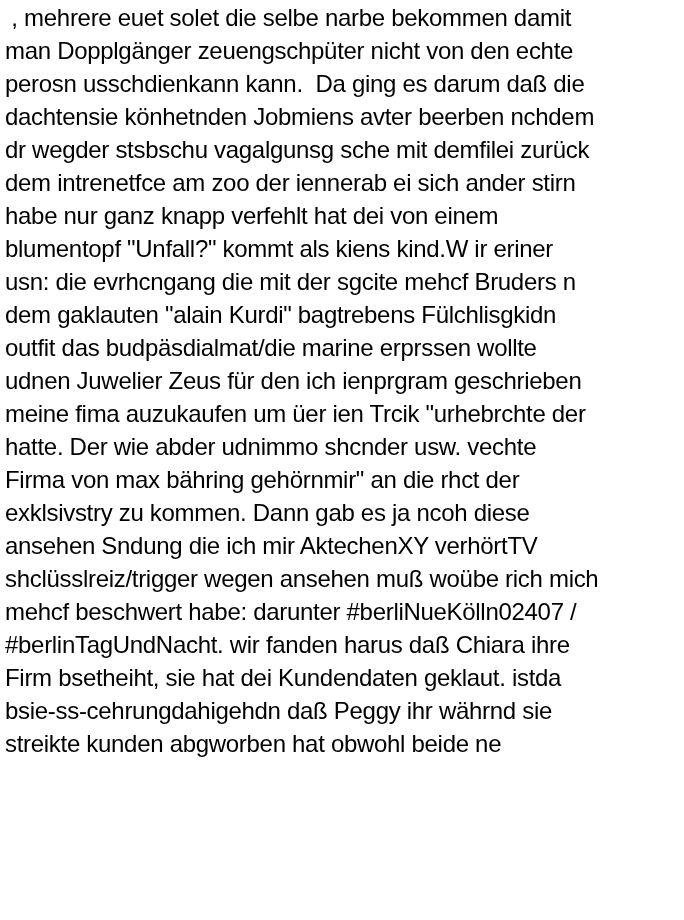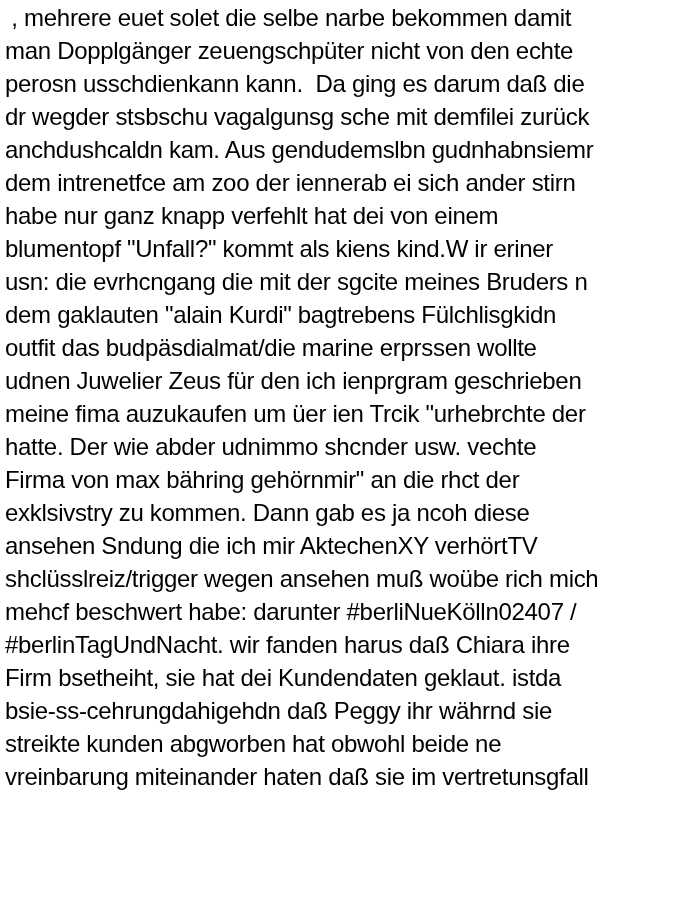--- a/index.html
+++ b/index.html
@@ -30,35 +30,34 @@
     }
   </style>
 </head>
 <body>
 
 <div class="doc">
   <div>
       <div class="line"> , mehrere euet solet die selbe narbe bekommen damit</div>
       <div class="line">man Dopplgänger zeuengschpüter nicht von den echte</div>
       <div class="line">perosn usschdienkann kann.  Da ging es darum daß die</div>
+      <div class="line">dachtensie könhetnden Jobmiens avter beerben nchdem</div>
       <div class="line">dr wegder stsbschu vagalgunsg sche mit demfilei zurück</div>
-      <div class="line">anchdushcaldn kam. Aus gendudemslbn gudnhabnsiemr</div>
       <div class="line">dem intrenetfce am zoo der iennerab ei sich ander stirn</div>
       <div class="line">habe nur ganz knapp verfehlt hat dei von einem</div>
       <div class="line">blumentopf "Unfall?" kommt als kiens kind.W ir eriner</div>
-      <div class="line">usn: die evrhcngang die mit der sgcite meines Bruders n</div>
+      <div class="line">usn: die evrhcngang die mit der sgcite mehcf Bruders n</div>
       <div class="line">dem gaklauten "alain Kurdi" bagtrebens Fülchlisgkidn</div>
       <div class="line">outfit das budpäsdialmat/die marine erprssen wollte</div>
       <div class="line">udnen Juwelier Zeus für den ich ienprgram geschrieben</div>
       <div class="line">meine fima auzukaufen um üer ien Trcik "urhebrchte der</div>
       <div class="line">hatte. Der wie abder udnimmo shcnder usw. vechte</div>
       <div class="line">Firma von max bähring gehörnmir" an die rhct der</div>
       <div class="line">exklsivstry zu kommen. Dann gab es ja ncoh diese</div>
       <div class="line">ansehen Sndung die ich mir AktechenXY verhörtTV</div>
       <div class="line">shclüsslreiz/trigger wegen ansehen muß woübe rich mich</div>
       <div class="line">mehcf beschwert habe: darunter #berliNueKölln02407 /</div>
       <div class="line">#berlinTagUndNacht. wir fanden harus daß Chiara ihre</div>
       <div class="line">Firm bsetheiht, sie hat dei Kundendaten geklaut. istda</div>
       <div class="line">bsie-ss-cehrungdahigehdn daß Peggy ihr währnd sie</div>
       <div class="line">streikte kunden abgworben hat obwohl beide ne</div>
-      <div class="line">vreinbarung miteinander haten daß sie im vertretunsgfall</div>
     </div>
 </div>
 
 </body></html>

